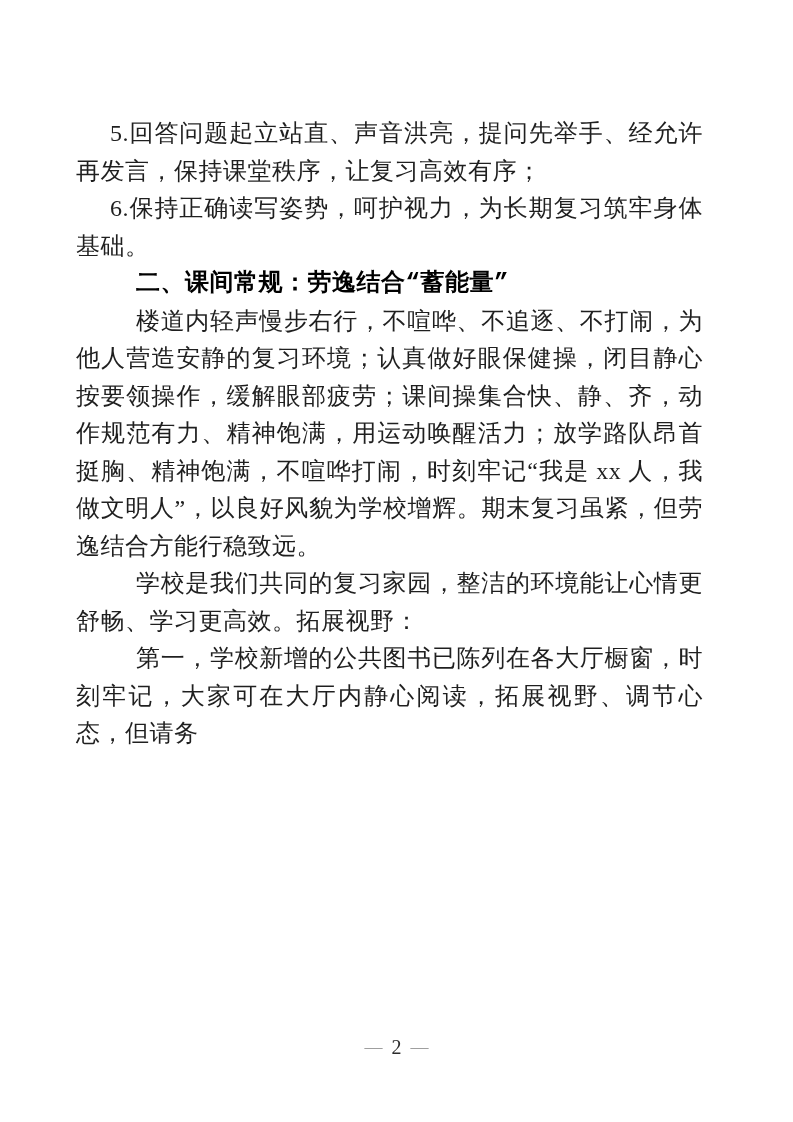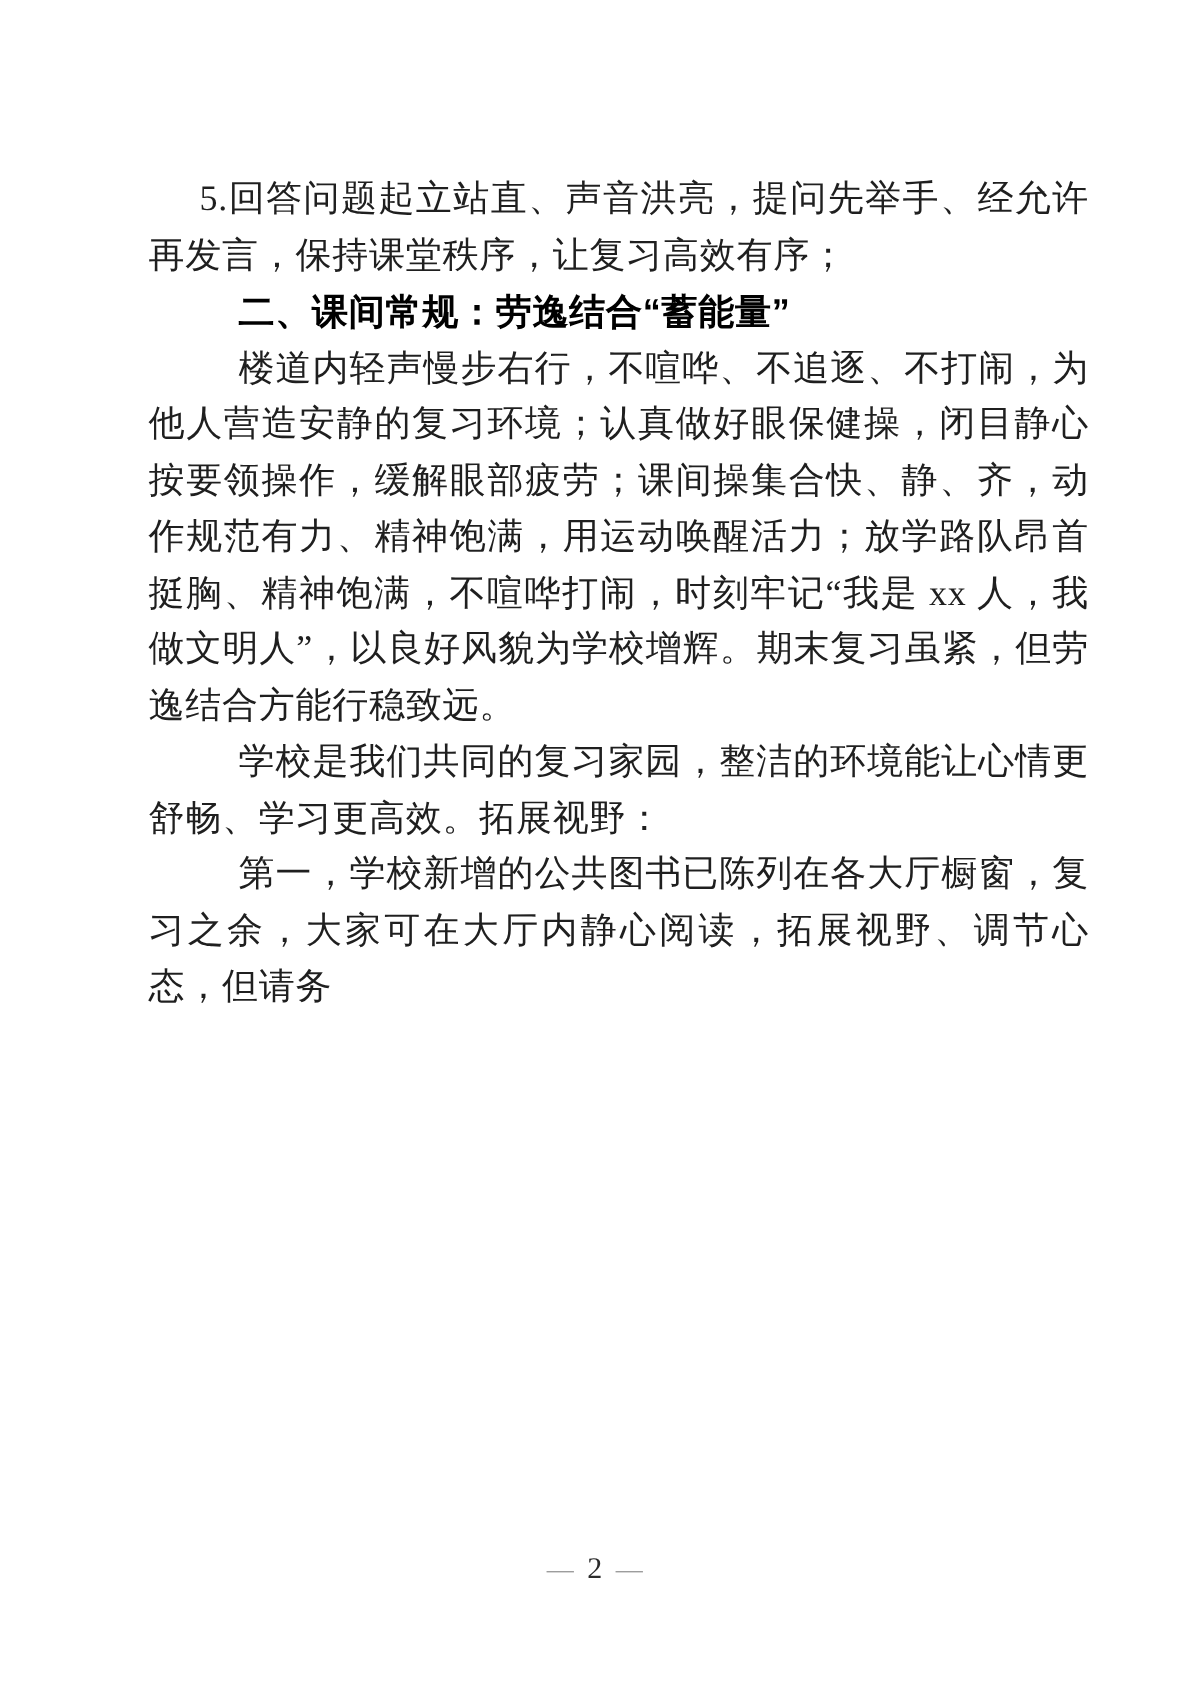--- a/index.html
+++ b/index.html
@@ -11,21 +11,21 @@
     position: relative;
     width: 793px;
     height: 1122px;
     background: #ffffff;
     overflow: hidden;
     font-family: "Liberation Serif", "DejaVu Serif", serif;
     color: #1f1f1f;
   }
   .content {
     position: absolute;
-    left: 99px;
+    left: 76px;
     top: 115px;
     width: 627px;
   }
   .para {
     margin: 0;
     font-size: 24px;
     line-height: 37.5px;
     letter-spacing: 0.5px;
     text-align: justify;
     text-justify: inter-ideograph;
@@ -36,21 +36,21 @@
   }
   .para.indent-num {
     text-indent: 34px;
   }
   .heading {
     margin: 0;
     font-size: 24px;
     line-height: 37.5px;
     letter-spacing: 0.5px;
     font-weight: 700;
-    font-family: Liberation Sans, sans-serif;
+    font-family: Liberation Mono, monospace;
     color: #000000;
     text-indent: 60px;
   }
   .footer {
     position: absolute;
     left: 0;
     right: 0;
     top: 1033px;
     height: 26px;
     line-height: 26px;
@@ -70,31 +70,32 @@
   }
 </style>
 </head>
 <body>
 
 <div class="page">
   <div class="content">
 
     <p class="para indent-num">5.回答问题起立站直、声音洪亮，提问先举手、经允许再发言，保持课堂秩序，让复习高效有序；</p>
 
+    <p class="para indent-num">6.保持正确读写姿势，呵护视力，为长期复习筑牢身体基础。</p>
 
     <h2 class="heading">二、课间常规：劳逸结合“蓄能量”</h2>
 
 
     <p class="para indent-normal">楼道内轻声慢步右行，不喧哗、不追逐、不打闹，为他人营造安静的复习环境；认真做好眼保健操，闭目静心按要领操作，缓解眼部疲劳；课间操集合快、静、齐，动作规范有力、精神饱满，用运动唤醒活力；放学路队昂首挺胸、精神饱满，不喧哗打闹，时刻牢记“我是 xx 人，我做文明人”，以良好风貌为学校增辉。期末复习虽紧，但劳逸结合方能行稳致远。</p>
 
 
     <p class="para indent-normal">学校是我们共同的复习家园，整洁的环境能让心情更舒畅、学习更高效。拓展视野：</p>
 
 
 
-    <p class="para indent-normal">第一，学校新增的公共图书已陈列在各大厅橱窗，复习之余，大家可在大厅内静心阅读，拓展视野、调节心态，但请务</p>
+    <p class="para indent-normal">第一，学校新增的公共图书已陈列在各大厅橱窗，时刻牢记，大家可在大厅内静心阅读，拓展视野、调节心态，但请务</p>
 
   </div>
 
   <div class="footer">
     <span class="dash">—</span><span class="num">2</span><span class="dash">—</span>
   </div>
 </div>
 
 </body></html>

